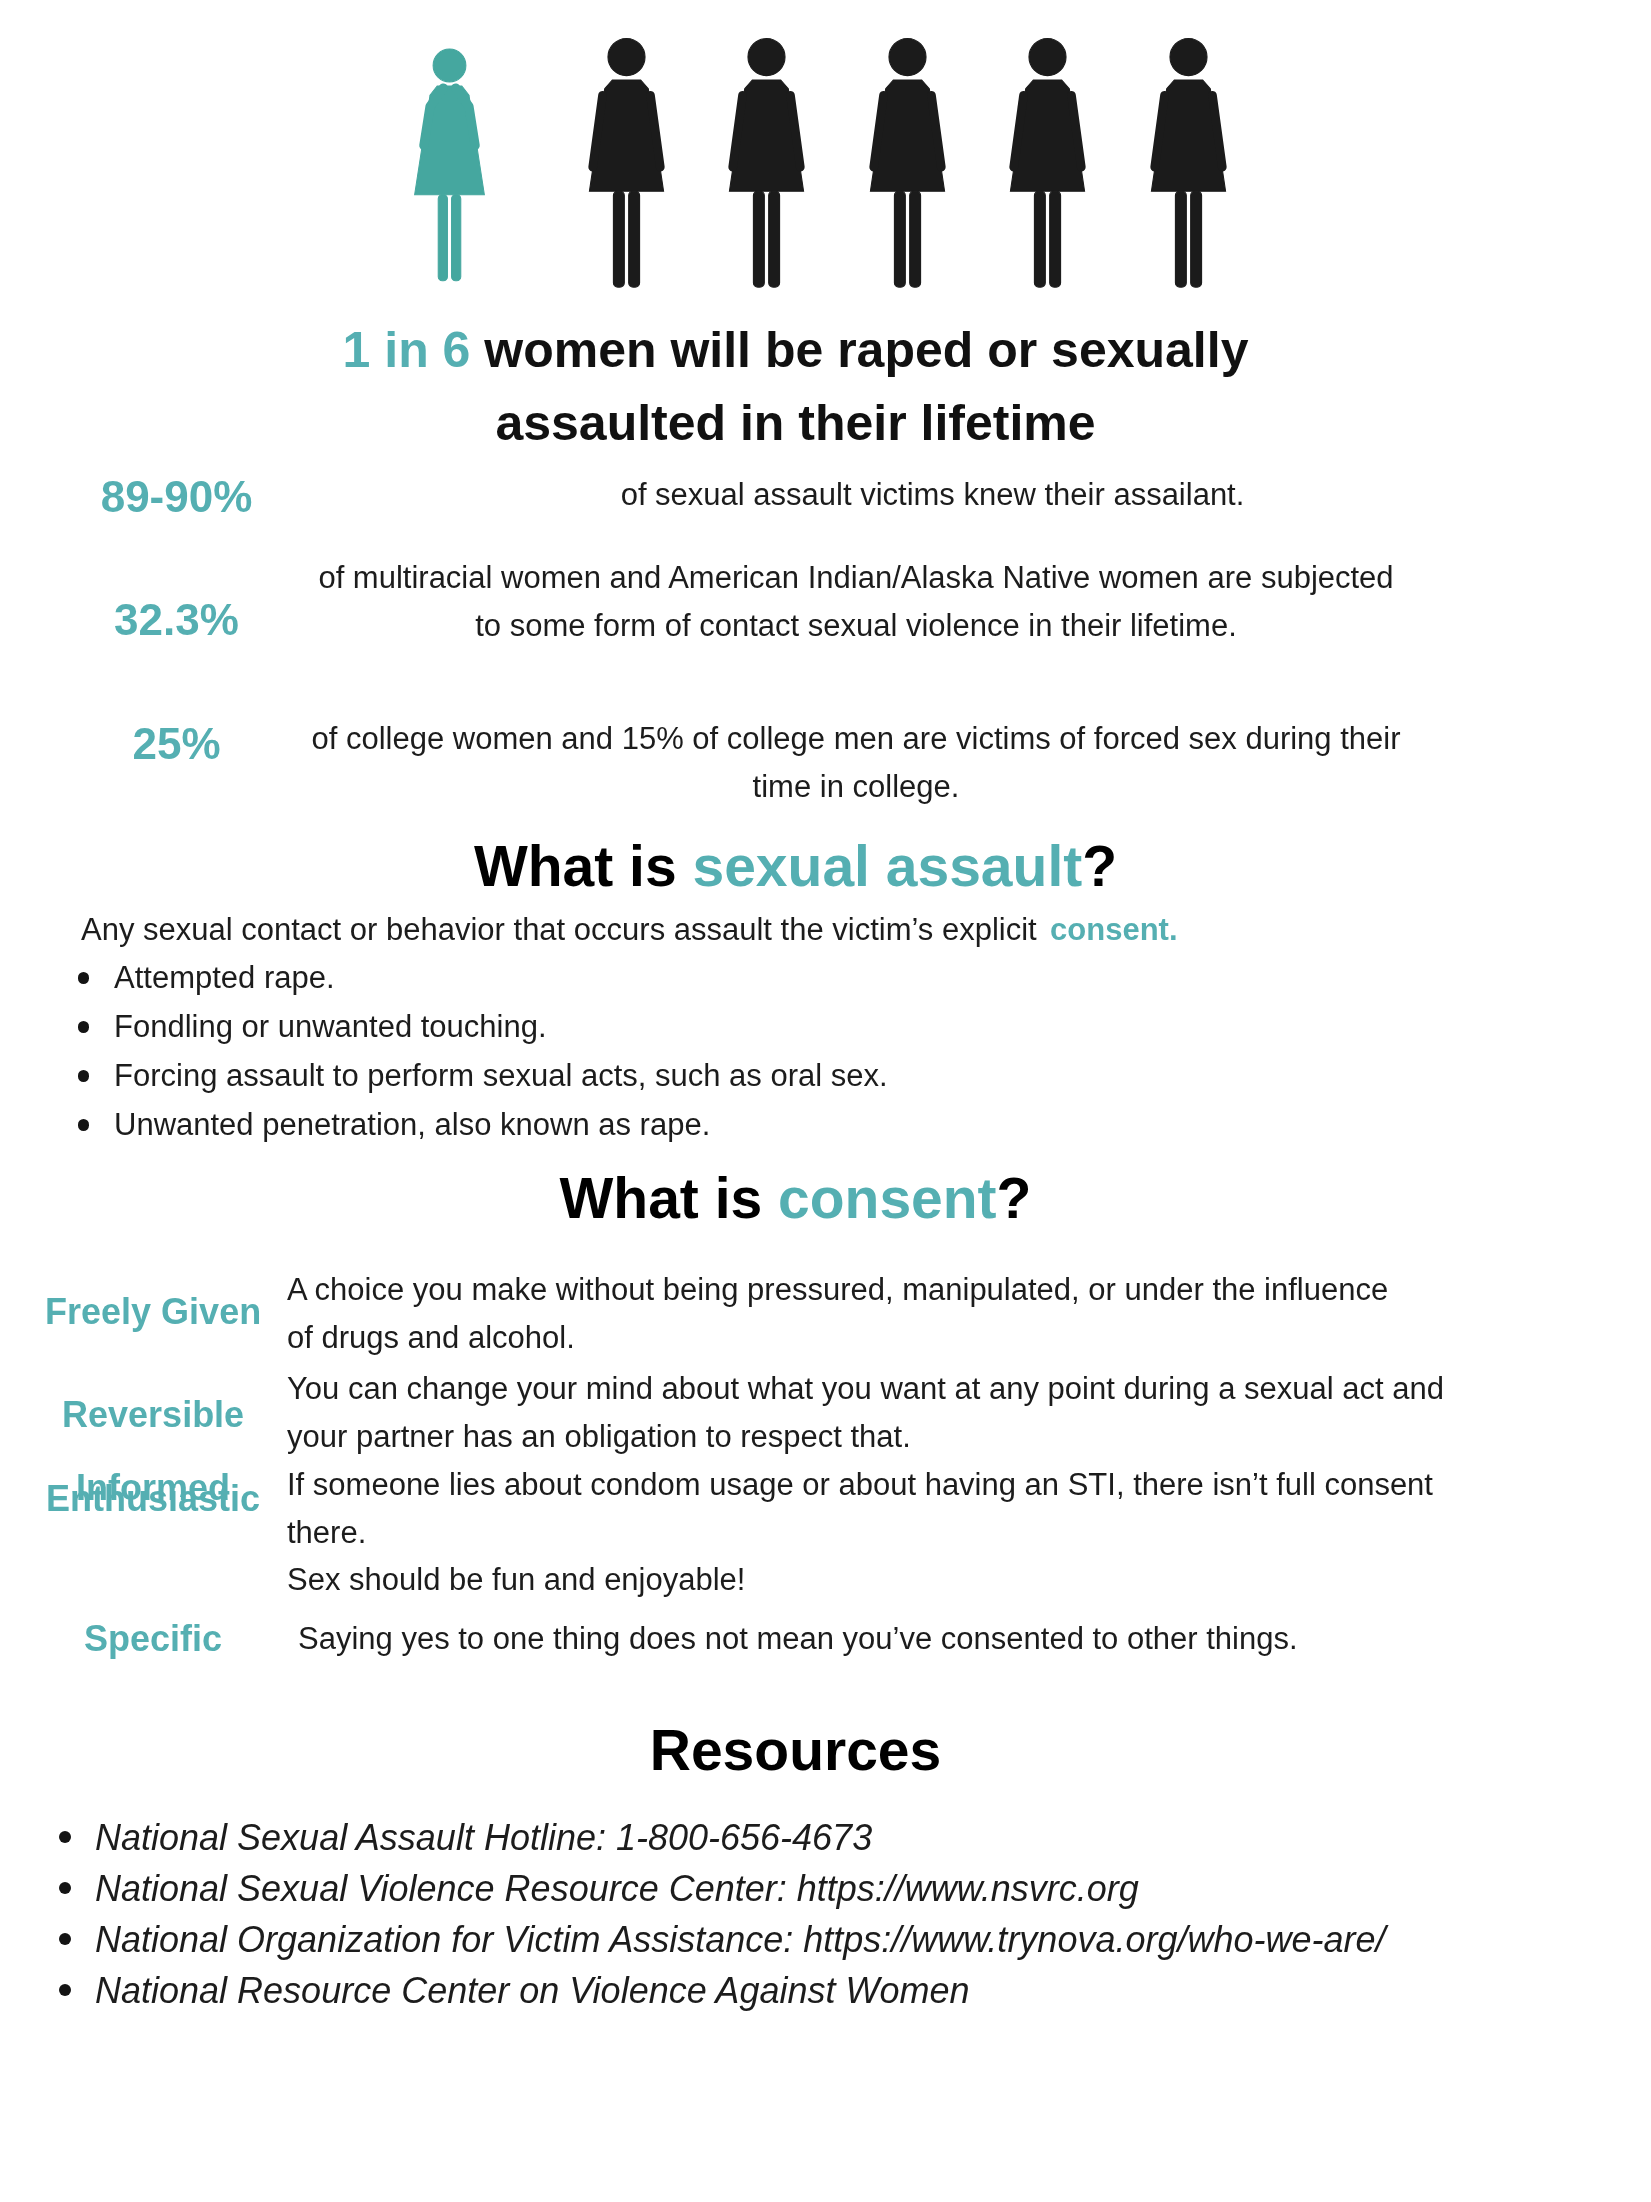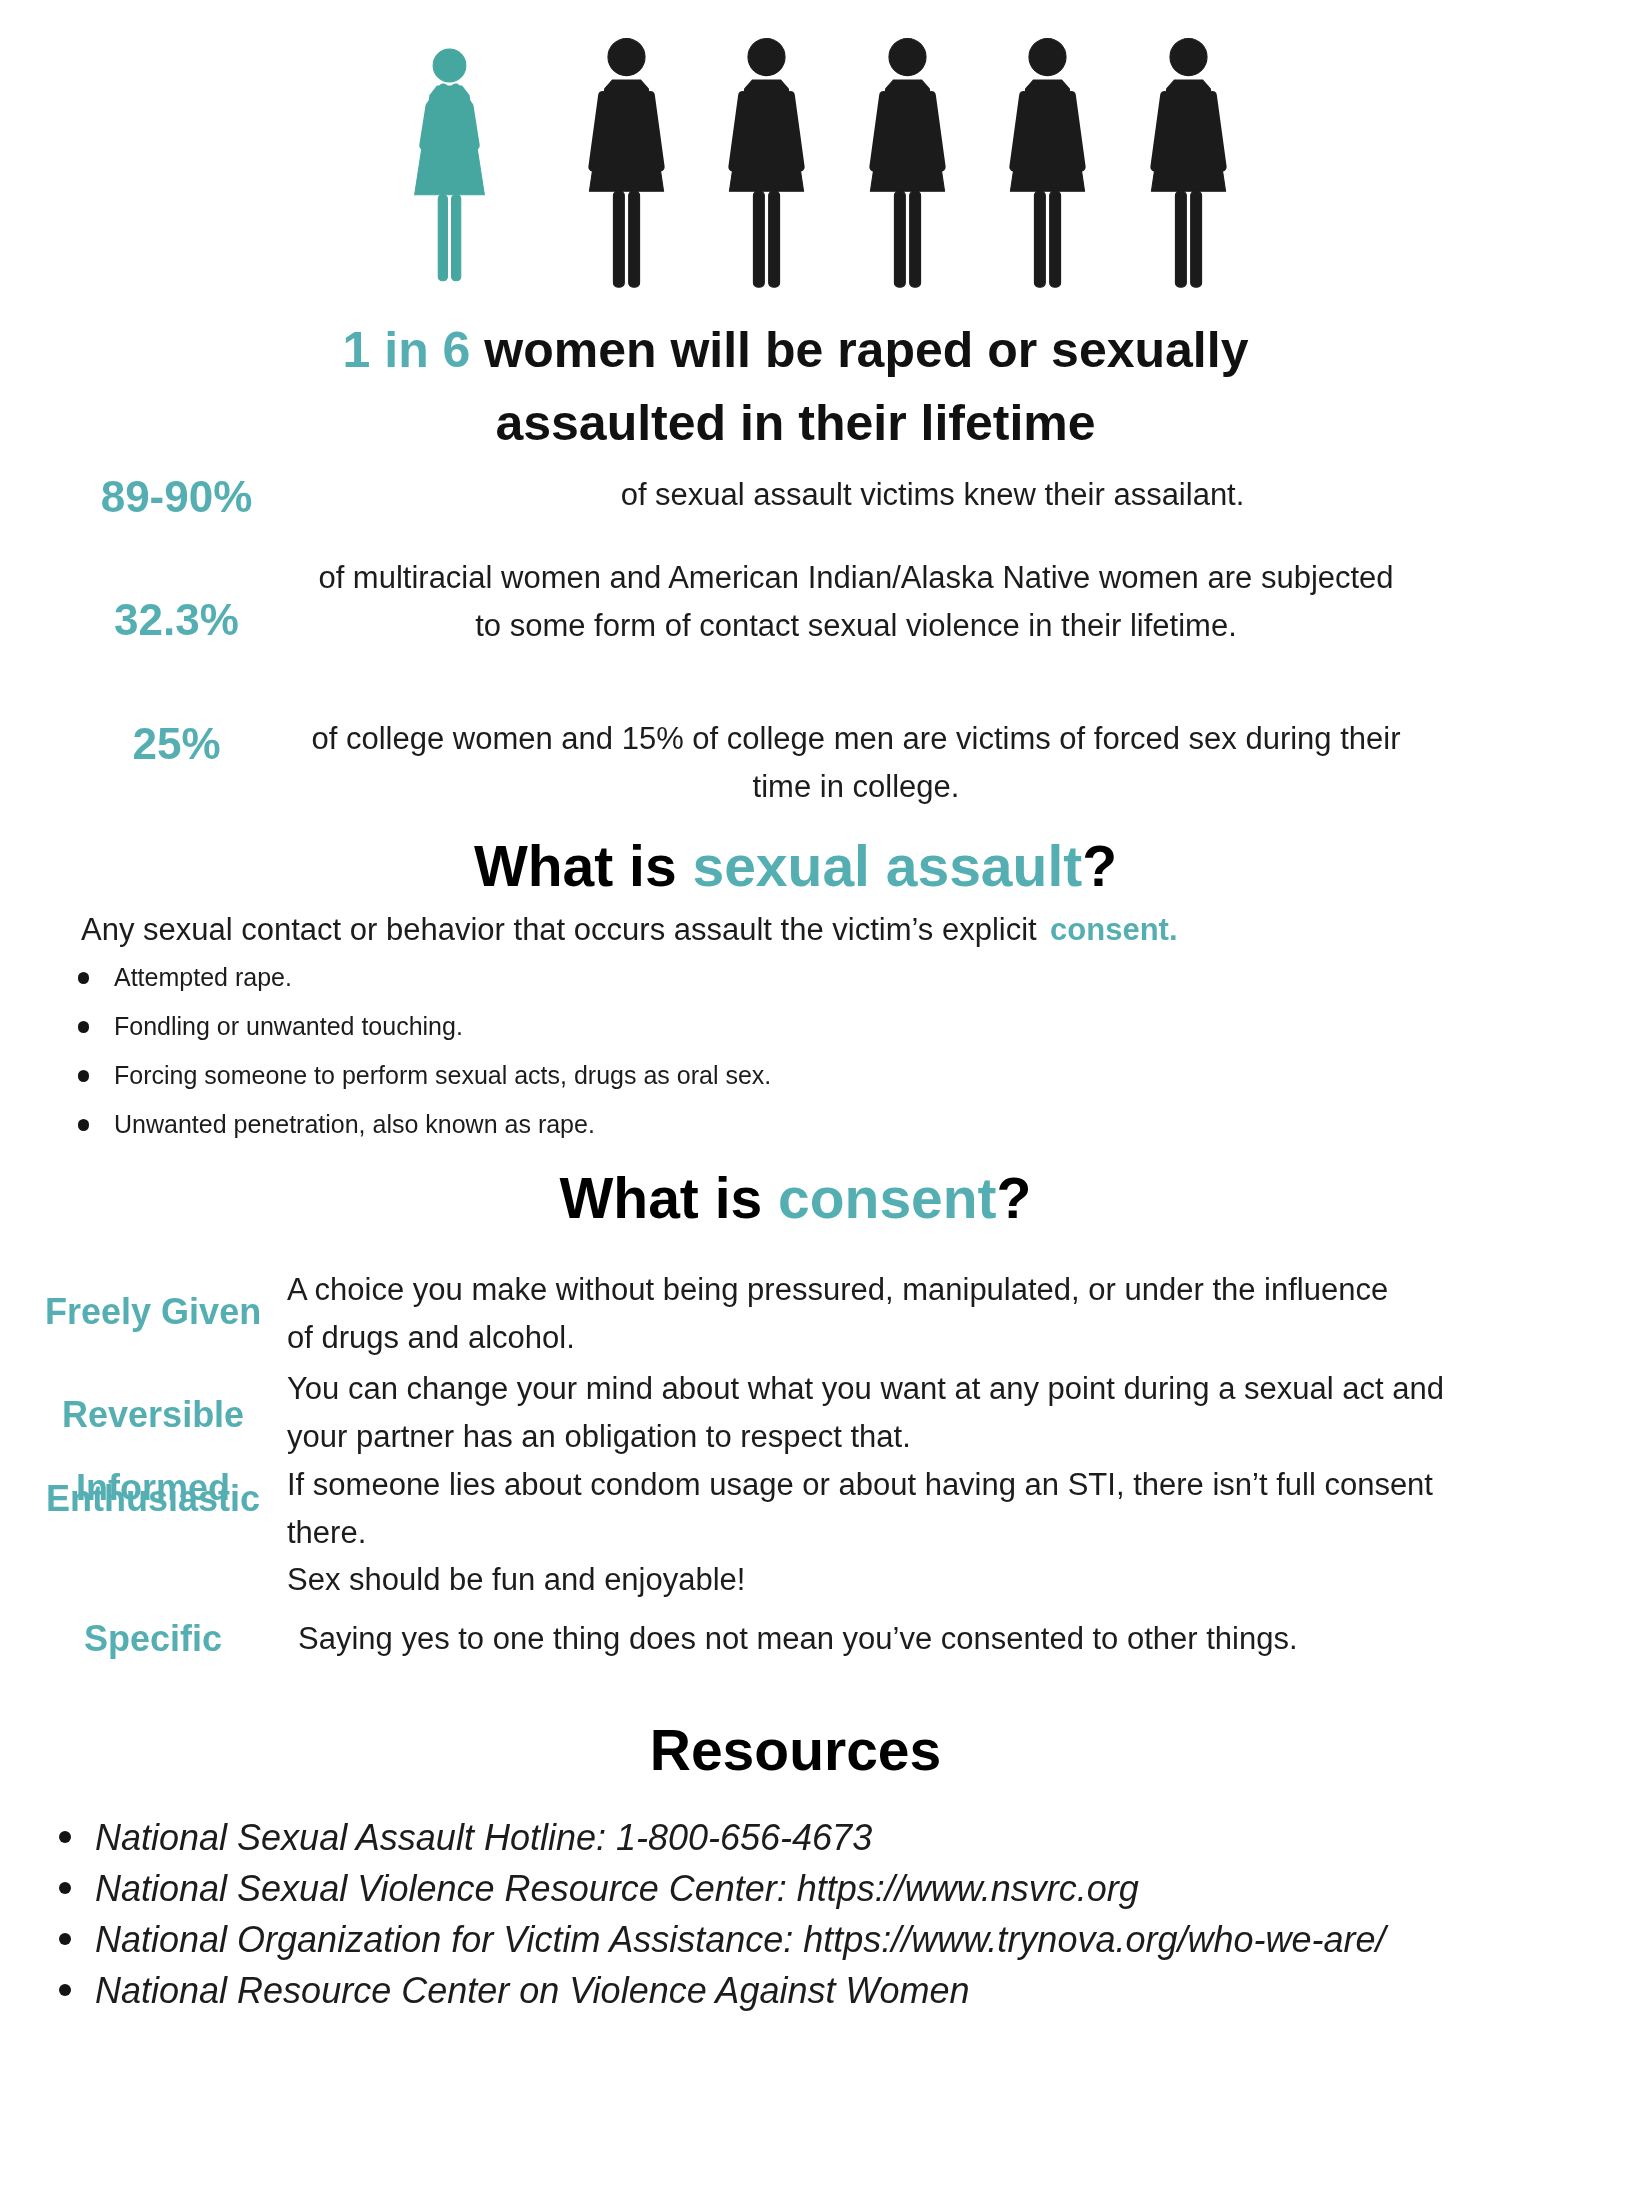--- a/index.html
+++ b/index.html
@@ -59,21 +59,21 @@
   .h-consent{top:1162px;}
   .h-resources{top:1714px;}
   
   .intro{
     position:absolute;left:81px;top:906px;width:1529px;
     font-size:31px;line-height:48px;white-space:nowrap;
   }
   .intro .hl{color:var(--teal);font-weight:bold;margin-left:13.4px;}
   .bullet-list{position:absolute;left:76px;top:953px;margin:0;padding:0;list-style:none;}
   .bullet-list li{
-    position:relative;padding-left:38px;font-size:25px;line-height:49px;color:var(--body_ink);
+    position:relative;padding-left:38px;font-size:31px;line-height:49px;color:var(--body_ink);
   }
   .bullet-list li::before{
     content:"";position:absolute;left:1.9px;top:19px;width:11.5px;height:11.5px;border-radius:50%;
     background:#141414;
   }
   
   .c-label{
     position:absolute;left:9.6px;width:287px;text-align:center;
     color:var(--teal);font-weight:bold;font-size:36px;line-height:46px;
   }
@@ -180,21 +180,21 @@
 
   <div class="section-heading h-assault">
     <span>What is </span><span class="hl">sexual assault</span><span>?</span>
   </div>
   <div class="intro">
     <span>Any sexual contact or behavior that occurs assault the victim’s explicit</span><span class="hl">consent.</span>
   </div>
   <ul class="bullet-list">
     <li>Attempted rape.</li>
     <li>Fondling or unwanted touching.</li>
-    <li>Forcing someone to perform sexual acts, drugs as oral sex.</li>
+    <li>Forcing assault to perform sexual acts, such as oral sex.</li>
     <li>Unwanted penetration, also known as rape.</li>
   </ul>
 
   <div class="section-heading h-consent">
     <span>What is </span><span class="hl">consent</span><span>?</span>
   </div>
 
   <div class="c-label cl1">Freely Given</div>
   <div class="c-text ct1">A choice you make without being pressured, manipulated, or under the influence of drugs and alcohol.</div>
 

